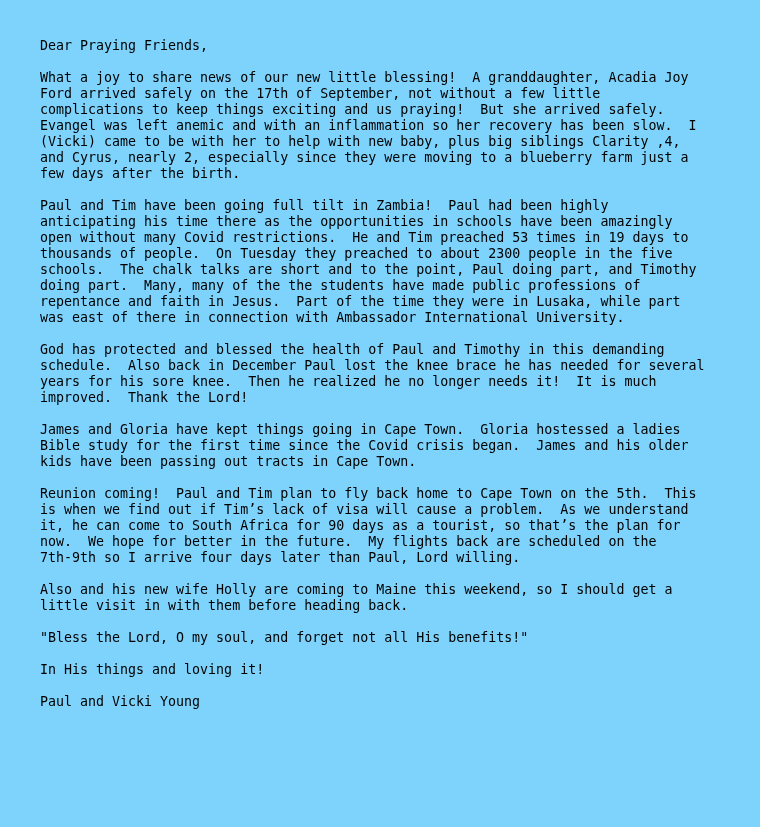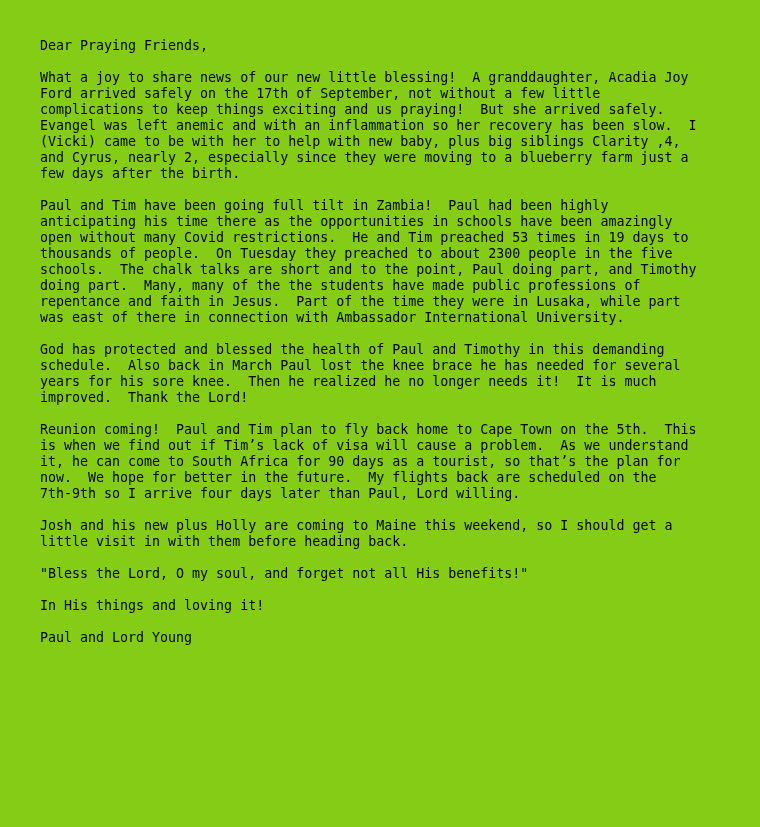--- a/index.html
+++ b/index.html
@@ -20,46 +20,49 @@
     background: #ffffff;
   }
   .line {
     margin: 0 0 16px 0;
     white-space: pre;
   }
 </style>
 </head>
 <body>
 
-<div class="page" style="background: #84cc16; color: rgb(0, 0, 0);">
+<div class="page" style="background: #7dd3fc; color: rgb(0, 0, 0);">
   <p class="line">Dear Praying Friends,</p>
   <div id="letter-body">
       <p class="line">What a joy to share news of our new little blessing!  A granddaughter, Acadia Joy
 Ford arrived safely on the 17th of September, not without a few little
 complications to keep things exciting and us praying!  But she arrived safely.
 Evangel was left anemic and with an inflammation so her recovery has been slow.  I
 (Vicki) came to be with her to help with new baby, plus big siblings Clarity ,4,
 and Cyrus, nearly 2, especially since they were moving to a blueberry farm just a
 few days after the birth.</p>
       <p class="line">Paul and Tim have been going full tilt in Zambia!  Paul had been highly
 anticipating his time there as the opportunities in schools have been amazingly
 open without many Covid restrictions.  He and Tim preached 53 times in 19 days to
 thousands of people.  On Tuesday they preached to about 2300 people in the five
 schools.  The chalk talks are short and to the point, Paul doing part, and Timothy
 doing part.  Many, many of the the students have made public professions of
 repentance and faith in Jesus.  Part of the time they were in Lusaka, while part
 was east of there in connection with Ambassador International University.</p>
       <p class="line">God has protected and blessed the health of Paul and Timothy in this demanding
-schedule.  Also back in March Paul lost the knee brace he has needed for several
+schedule.  Also back in December Paul lost the knee brace he has needed for several
 years for his sore knee.  Then he realized he no longer needs it!  It is much
 improved.  Thank the Lord!</p>
+      <p class="line">James and Gloria have kept things going in Cape Town.  Gloria hostessed a ladies
+Bible study for the first time since the Covid crisis began.  James and his older
+kids have been passing out tracts in Cape Town.</p>
       <p class="line">Reunion coming!  Paul and Tim plan to fly back home to Cape Town on the 5th.  This
 is when we find out if Tim’s lack of visa will cause a problem.  As we understand
 it, he can come to South Africa for 90 days as a tourist, so that’s the plan for
 now.  We hope for better in the future.  My flights back are scheduled on the
 7th-9th so I arrive four days later than Paul, Lord willing.</p>
-      <p class="line">Josh and his new plus Holly are coming to Maine this weekend, so I should get a
+      <p class="line">Also and his new wife Holly are coming to Maine this weekend, so I should get a
 little visit in with them before heading back.</p>
     </div>
   <p class="line">"Bless the Lord, O my soul, and forget not all His benefits!"</p>
   <p class="line">In His things and loving it!</p>
-  <p class="line">Paul and Lord Young</p>
+  <p class="line">Paul and Vicki Young</p>
 </div>
 
 </body></html>

